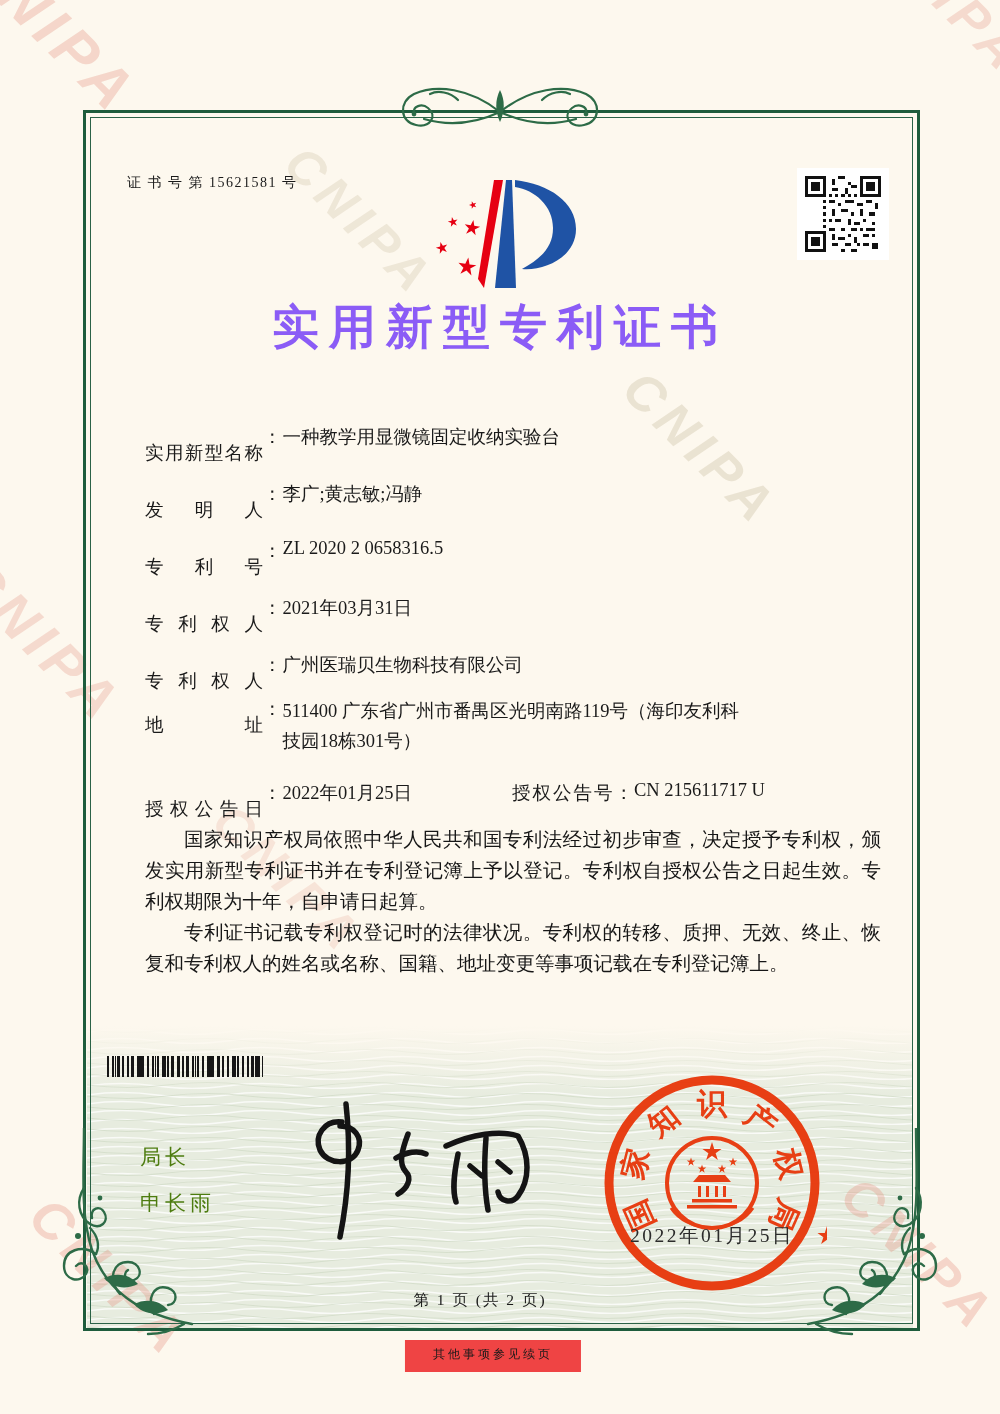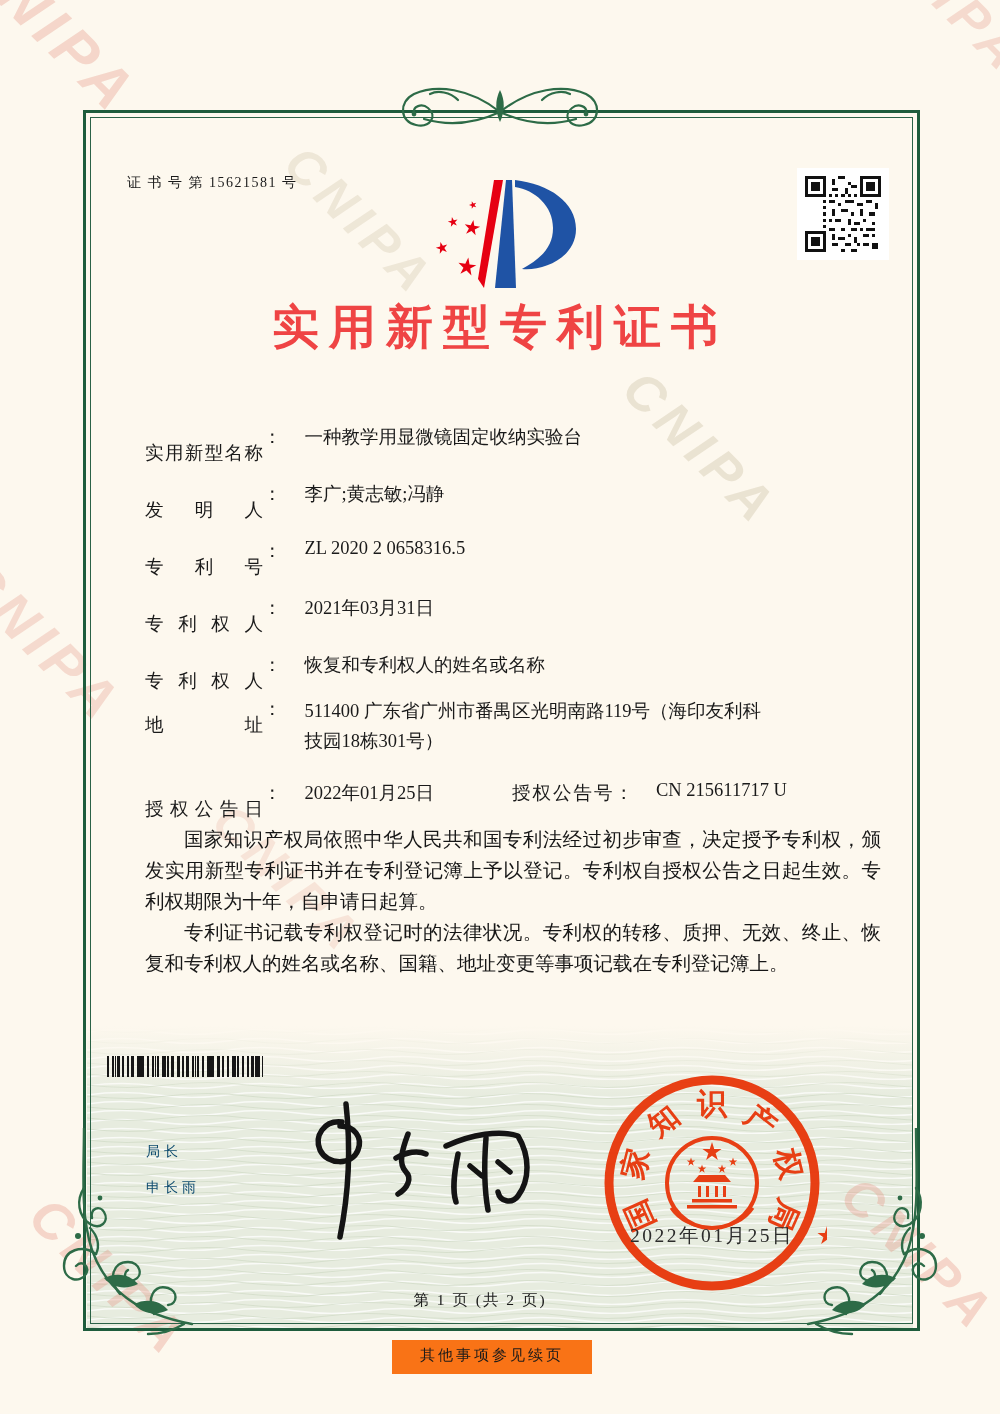--- a/index.html
+++ b/index.html
@@ -25,51 +25,51 @@
   
   .guilloche{position:absolute;left:87px;top:1026px;width:826px;height:302px;z-index:0;overflow:hidden;}
   .guilloche-fade{position:absolute;left:0;top:0;width:100%;height:70px;
                   background:linear-gradient(#fdf8ee,rgba(253,248,238,0));}
   
   .cert-no{position:absolute;left:127px;top:174px;font-size:14px;letter-spacing:1.5px;z-index:3;}
   .qr-chip{position:absolute;left:797px;top:168px;width:92px;height:92px;background:#fff;z-index:3;}
   .qr-chip svg{position:absolute;left:8px;top:8px;}
   .logo{position:absolute;left:425px;top:156px;z-index:3;}
   .title{position:absolute;left:0;top:296px;width:100%;text-align:center;font-size:47px;
-         font-weight:700;letter-spacing:10px;color:#ef4444;z-index:3;}
+         font-weight:700;letter-spacing:10px;color:#8b5cf6;z-index:3;}
   
   .fields{position:absolute;left:145px;top:424px;width:780px;font-size:18.5px;z-index:3;}
   .frow{position:absolute;left:0;white-space:nowrap;}
   .r0{top:0;} .r1{top:57px;} .r2{top:114px;} .r3{top:171px;} .r4{top:228px;}
   .r5{top:272px;} .r6{top:356px;}
   .flabel{display:inline-block;width:118px;text-align:justify;text-align-last:justify;vertical-align:top;margin-top:16px;}
   .fcolon{vertical-align:top;}
-  .fvalue{margin-left:23px;vertical-align:top;}
+  .fvalue{margin-left:1px;vertical-align:top;}
   .r5 .fvalue{display:inline-block;width:474px;white-space:normal;line-height:30px;}
   .grant2{position:absolute;left:367px;top:0;}
   .grant2 .glabel{letter-spacing:2px;}
   
   .bodytext{position:absolute;left:145px;top:824px;width:736px;font-size:19.5px;line-height:31px;
             text-align:justify;color:#161616;z-index:3;}
   .bodytext p{margin:0;text-indent:2em;}
   
   .barcode{position:absolute;left:107px;top:1056px;width:156px;height:21px;z-index:3;
     background-image:
       repeating-linear-gradient(90deg,#161616 0 2px,rgba(0,0,0,0) 2px 5px),
       repeating-linear-gradient(90deg,#161616 0 1px,rgba(0,0,0,0) 1px 8px),
       repeating-linear-gradient(90deg,rgba(0,0,0,0) 0 10px,#161616 10px 13px,rgba(0,0,0,0) 13px 23px);}
-  .signer{position:absolute;left:146px;top:1143px;z-index:3;
-          font-family:"Liberation Sans","DejaVu Sans",sans-serif;font-size:14px;letter-spacing:4px;color:#0c4a6e;}
+  .signer{position:absolute;left:140px;top:1143px;z-index:3;
+          font-family:"Liberation Sans","DejaVu Sans",sans-serif;font-size:21px;letter-spacing:4px;color:#4d7c0f;}
   .signer .name{margin-top:18px;}
   .signature{position:absolute;left:290px;top:1092px;z-index:4;}
   .seal{position:absolute;left:597px;top:1068px;z-index:4;opacity:.96;}
   .pagenum{position:absolute;left:0;top:1290px;width:96%;text-align:center;font-size:15.5px;
            letter-spacing:2px;z-index:3;}
-  .continuation{position:absolute;left:50%;top:1340px;transform:translateX(-54%);background:#f97316;
-                padding:6px 28px 9px;font-size:15px;letter-spacing:3px;z-index:3;}
+  .continuation{position:absolute;left:50%;top:1340px;transform:translateX(-54%);background:#ef4444;
+                padding:6px 28px 9px;font-size:12px;letter-spacing:3px;z-index:3;}
 </style>
 </head>
 <body>
 
 <div class="page">
 
   <span class="wm wm-a">CNIPA</span>
   <span class="wm wm-b">CNIPA</span>
   <span class="wm wm-c">CNIPA</span>
   <span class="wm wm-d">CNIPA</span>
@@ -186,21 +186,21 @@
     <div class="frow r1">
       <span class="flabel">发明人</span><span class="fcolon">：</span><span class="fvalue">李广;黄志敏;冯静</span>
     </div>
     <div class="frow r2">
       <span class="flabel">专利号</span><span class="fcolon">：</span><span class="fvalue">ZL 2020 2 0658316.5</span>
     </div>
     <div class="frow r3">
       <span class="flabel">专利权人</span><span class="fcolon">：</span><span class="fvalue">2021年03月31日</span>
     </div>
     <div class="frow r4">
-      <span class="flabel">专利权人</span><span class="fcolon">：</span><span class="fvalue">恢复和专利权人的姓名或名称</span>
+      <span class="flabel">专利权人</span><span class="fcolon">：</span><span class="fvalue">广州医瑞贝生物科技有限公司</span>
     </div>
     <div class="frow r5">
       <span class="flabel">地址</span><span class="fcolon">：</span><span class="fvalue">511400 广东省广州市番禺区光明南路119号（海印友利科技园18栋301号）</span>
     </div>
     <div class="frow r6">
       <span class="flabel">授权公告日</span><span class="fcolon">：</span><span class="fvalue">2022年01月25日</span>
       <span class="grant2">
         <span class="glabel">授权公告号</span><span class="fcolon">：</span><span class="fvalue">CN 215611717 U</span>
       </span>
     </div>

